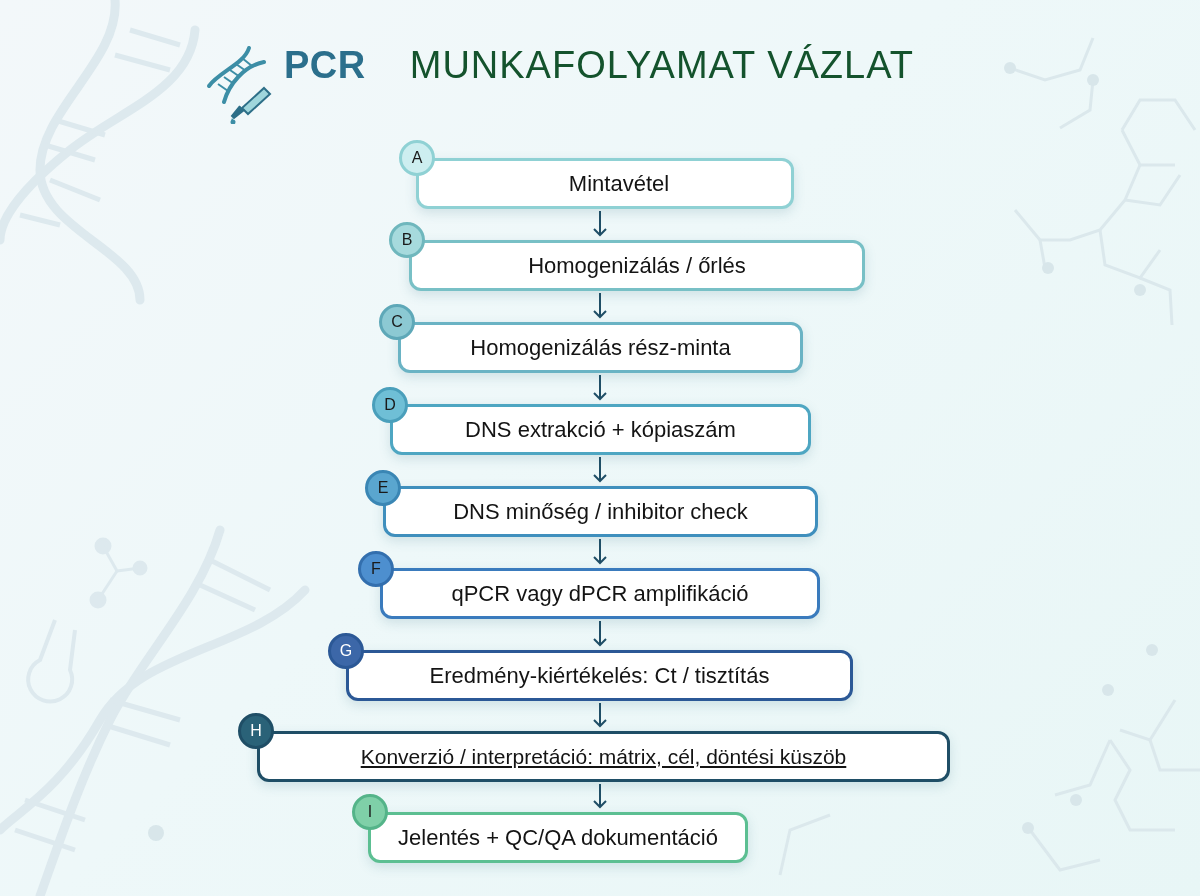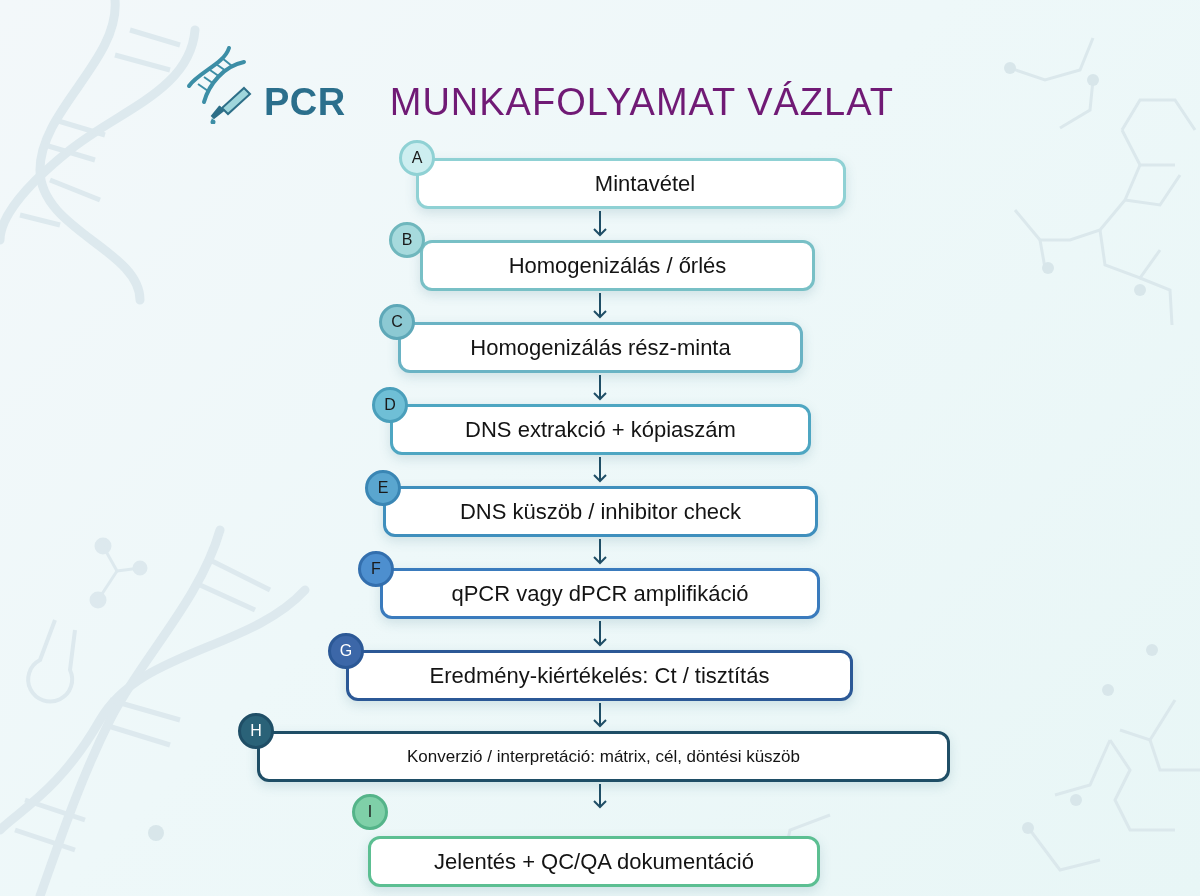--- a/index.html
+++ b/index.html
@@ -2,24 +2,24 @@
 <html><head>
 <meta charset="utf-8">
 <style>
   html, body { margin:0; padding:0; }
   body {
     width:1200px; height:896px; position:relative; overflow:hidden;
     background: linear-gradient(135deg, #f3f8fa 0%, #eef8f9 45%, #e8f6f6 100%);
     font-family: "Liberation Sans", "DejaVu Sans", sans-serif;
   }
   .bg-deco { position:absolute; left:0; top:0; width:1200px; height:896px; pointer-events:none; }
-  .header { position:absolute; left:184px; top:44px; height:80px; display:flex; align-items:flex-end; }
+  .header { position:absolute; left:204px; top:44px; height:80px; display:flex; align-items:flex-start; }
   .logo-icon { width:70px; height:80px; margin-right:10px; }
   .brand { font-size:38px; font-weight:bold; color:#2b6f8c; letter-spacing:0.5px; margin-right:44px; }
-  .title { font-size:38px; font-weight:normal; color:#701a75; letter-spacing:1px; }
+  .title { font-size:38px; font-weight:normal; color:#14532d; letter-spacing:1px; }
   .step { position:absolute; box-sizing:border-box; height:51px; border-radius:12px; background:#ffffff; border:3px solid;
     display:flex; align-items:center; justify-content:center; font-size:22px; color:#141414;
     box-shadow: 0 4px 12px rgba(60,120,140,0.18); }
   .step-label { white-space:nowrap; }
   .badge { position:absolute; width:36px; height:36px; border-radius:50%; box-sizing:border-box; border:3px solid;
     display:flex; align-items:center; justify-content:center; font-size:16px; }
   .arrow { position:absolute; width:16px; height:26px; }
 </style>
 </head>
 <body>
@@ -109,28 +109,28 @@
       <path d="M40 66 L 30 74 L 28 72 L 36 62" fill="#2d6f88"></path>
     </g>
     <path d="M28 74 C 26 78, 30 80, 30 77 Z" fill="#3c8ea6"></path>
     <circle cx="29" cy="78" r="2.5" fill="#3c8ea6"></circle>
   </svg>
   <span class="brand">PCR</span>
   <span class="title">MUNKAFOLYAMAT VÁZLAT</span>
 </div>
 
 <div id="flow">
-    <div class="step" style="left: 416px; top: 158px; width: 430px; border-color: rgb(143, 209, 212); padding-left: 28px;">
+    <div class="step" style="left: 416px; top: 158px; width: 378px; border-color: rgb(143, 209, 212); padding-left: 28px;">
       <span class="step-label">Mintavétel</span>
     </div>
     <div class="badge" style="left: 399px; top: 140px; background: rgb(205, 238, 240); border-color: rgb(143, 209, 212); color: rgb(26, 26, 26);">A</div>
     <svg class="arrow" viewBox="0 0 16 31" style="left: 592px; top: 209px; height: 31px;">
       <path d="M8 2 L8 26 M2 20 L8 26 L14 20" stroke="#1f4e66" stroke-width="2" fill="none"></path>
     </svg>
-    <div class="step" style="left: 420px; top: 240px; width: 395px; border-color: rgb(120, 192, 198);">
+    <div class="step" style="left: 409px; top: 240px; width: 456px; border-color: rgb(120, 192, 198);">
       <span class="step-label">Homogenizálás / őrlés</span>
     </div>
     <div class="badge" style="left: 389px; top: 222px; background: rgb(166, 218, 221); border-color: rgb(111, 183, 189); color: rgb(26, 26, 26);">B</div>
     <svg class="arrow" viewBox="0 0 16 31" style="left: 592px; top: 291px; height: 31px;">
       <path d="M8 2 L8 26 M2 20 L8 26 L14 20" stroke="#1f4e66" stroke-width="2" fill="none"></path>
     </svg>
     <div class="step" style="left: 398px; top: 322px; width: 405px; border-color: rgb(106, 179, 196);">
       <span class="step-label">Homogenizálás rész-minta</span>
     </div>
     <div class="badge" style="left: 379px; top: 304px; background: rgb(140, 201, 211); border-color: rgb(94, 168, 184); color: rgb(26, 26, 26);">C</div>
@@ -138,44 +138,44 @@
       <path d="M8 2 L8 26 M2 20 L8 26 L14 20" stroke="#1f4e66" stroke-width="2" fill="none"></path>
     </svg>
     <div class="step" style="left: 390px; top: 404px; width: 421px; border-color: rgb(78, 166, 194);">
       <span class="step-label">DNS extrakció + kópiaszám</span>
     </div>
     <div class="badge" style="left: 372px; top: 387px; background: rgb(111, 191, 214); border-color: rgb(74, 159, 187); color: rgb(26, 26, 26);">D</div>
     <svg class="arrow" viewBox="0 0 16 31" style="left: 592px; top: 455px; height: 31px;">
       <path d="M8 2 L8 26 M2 20 L8 26 L14 20" stroke="#1f4e66" stroke-width="2" fill="none"></path>
     </svg>
     <div class="step" style="left: 383px; top: 486px; width: 435px; border-color: rgb(63, 143, 189);">
-      <span class="step-label">DNS küszöb / inhibitor check</span>
+      <span class="step-label">DNS minőség / inhibitor check</span>
     </div>
     <div class="badge" style="left: 365px; top: 470px; background: rgb(90, 166, 207); border-color: rgb(58, 134, 180); color: rgb(26, 26, 26);">E</div>
     <svg class="arrow" viewBox="0 0 16 31" style="left: 592px; top: 537px; height: 31px;">
       <path d="M8 2 L8 26 M2 20 L8 26 L14 20" stroke="#1f4e66" stroke-width="2" fill="none"></path>
     </svg>
     <div class="step" style="left: 380px; top: 568px; width: 440px; border-color: rgb(58, 123, 189); align-items: center;">
       <span class="step-label">qPCR vagy dPCR amplifikáció</span>
     </div>
     <div class="badge" style="left: 358px; top: 551px; background: rgb(77, 143, 207); border-color: rgb(51, 111, 174); color: rgb(26, 26, 26);">F</div>
     <svg class="arrow" viewBox="0 0 16 31" style="left: 592px; top: 619px; height: 31px;">
       <path d="M8 2 L8 26 M2 20 L8 26 L14 20" stroke="#1f4e66" stroke-width="2" fill="none"></path>
     </svg>
     <div class="step" style="left: 346px; top: 650px; width: 507px; border-color: rgb(43, 88, 150);">
       <span class="step-label">Eredmény-kiértékelés: Ct / tisztítás</span>
     </div>
     <div class="badge" style="left: 328px; top: 633px; background: rgb(60, 103, 168); border-color: rgb(43, 88, 150); color: rgb(255, 255, 255);">G</div>
     <svg class="arrow" viewBox="0 0 16 30" style="left: 592px; top: 701px; height: 30px;">
       <path d="M8 2 L8 25 M2 19 L8 25 L14 19" stroke="#1f4e66" stroke-width="2" fill="none"></path>
     </svg>
     <div class="step" style="left: 257px; top: 731px; width: 693px; border-color: rgb(31, 78, 102);">
-      <span class="step-label" style="font-size: 17px;">Konverzió / interpretáció: mátrix, cél, döntési küszöb</span>
+      <span class="step-label" style="font-size: 21px; text-decoration: underline;">Konverzió / interpretáció: mátrix, cél, döntési küszöb</span>
     </div>
     <div class="badge" style="left: 238px; top: 713px; background: rgb(42, 98, 120); border-color: rgb(31, 78, 102); color: rgb(255, 255, 255);">H</div>
     <svg class="arrow" viewBox="0 0 16 30" style="left: 592px; top: 782px; height: 30px;">
       <path d="M8 2 L8 25 M2 19 L8 25 L14 19" stroke="#1f4e66" stroke-width="2" fill="none"></path>
     </svg>
-    <div class="step" style="left: 368px; top: 812px; width: 452px; border-color: rgb(92, 191, 146); margin-top: 24px;">
+    <div class="step" style="left: 368px; top: 812px; width: 380px; border-color: rgb(92, 191, 146);">
       <span class="step-label">Jelentés + QC/QA dokumentáció</span>
     </div>
     <div class="badge" style="left: 352px; top: 794px; background: rgb(127, 208, 168); border-color: rgb(84, 180, 137); color: rgb(26, 26, 26);">I</div>
   </div>
 
 </body></html>

